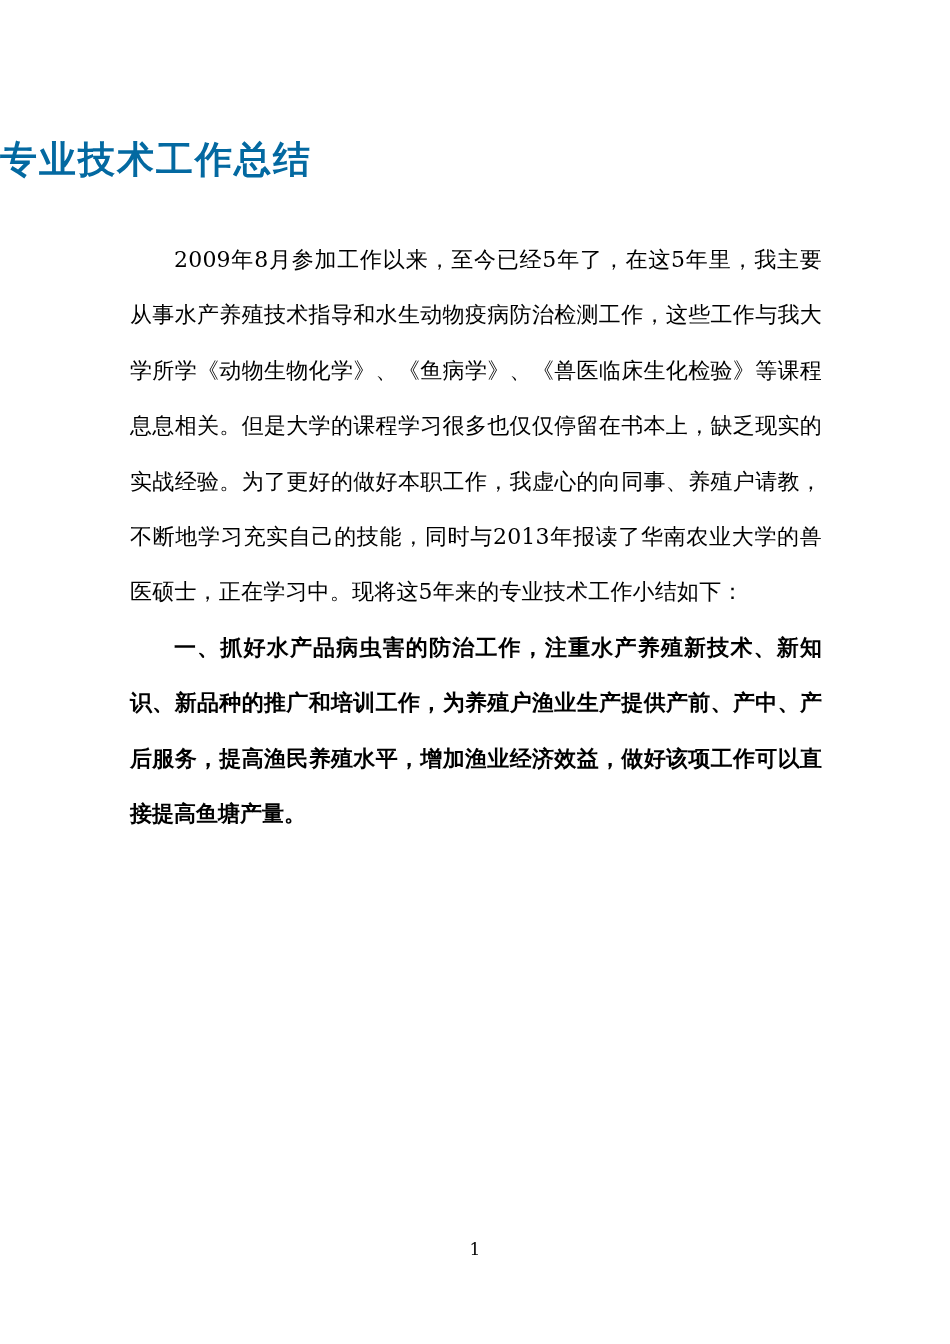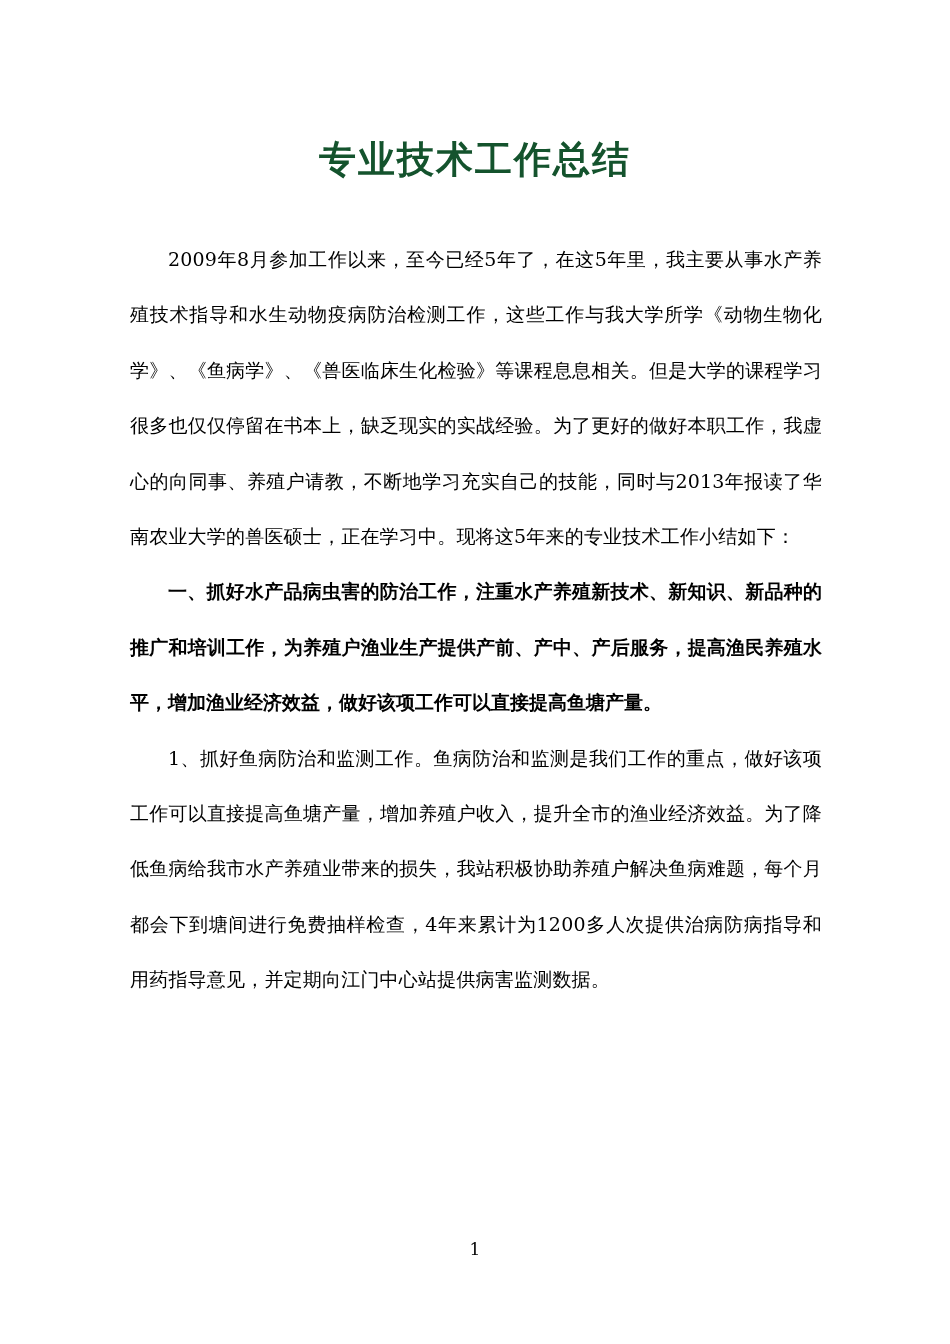--- a/index.html
+++ b/index.html
@@ -20,41 +20,41 @@
     font-family: "DejaVu Serif", "Liberation Serif", serif;
     color: #000000;
   }
 
   
   .doc-title {
     position: absolute;
     top: 108px;
     left: 0;
     width: 950px;
-    text-align: center;
+    text-align: left;
     font-family: "DejaVu Serif", "Liberation Serif", serif;
     font-size: 37px;
     font-weight: 700;
     letter-spacing: 2px;
     line-height: 52px;
-    color: #14532d;
+    color: #0369a1;
     white-space: nowrap;
   }
 
   
   .doc-body {
     position: absolute;
     top: 232px;
     left: 130px;
     width: 692px;
   }
 
   .para {
     margin: 0 0 0 0;
-    font-size: 19px;
+    font-size: 22px;
     line-height: 55.4px;
     text-align: justify;
     text-justify: inter-ideograph;
     text-indent: 2em;
     letter-spacing: 0.2px;
     color: #000000;
     font-family: "DejaVu Serif", "Liberation Serif", serif;
   }
 
   .para.bold {
@@ -81,19 +81,18 @@
 <div class="page">
 
   <h1 class="doc-title">专业技术工作总结</h1>
 
   <div class="doc-body">
 
     <p class="para">2009年8月参加工作以来，至今已经5年了，在这5年里，我主要从事水产养殖技术指导和水生动物疫病防治检测工作，这些工作与我大学所学《动物生物化学》、《鱼病学》、《兽医临床生化检验》等课程息息相关。但是大学的课程学习很多也仅仅停留在书本上，缺乏现实的实战经验。为了更好的做好本职工作，我虚心的向同事、养殖户请教，不断地学习充实自己的技能，同时与2013年报读了华南农业大学的兽医硕士，正在学习中。现将这5年来的专业技术工作小结如下：</p>
 
     <p class="para bold">一、抓好水产品病虫害的防治工作，注重水产养殖新技术、新知识、新品种的推广和培训工作，为养殖户渔业生产提供产前、产中、产后服务，提高渔民养殖水平，增加渔业经济效益，做好该项工作可以直接提高鱼塘产量。</p>
 
-    <p class="para">1、抓好鱼病防治和监测工作。鱼病防治和监测是我们工作的重点，做好该项工作可以直接提高鱼塘产量，增加养殖户收入，提升全市的渔业经济效益。为了降低鱼病给我市水产养殖业带来的损失，我站积极协助养殖户解决鱼病难题，每个月都会下到塘间进行免费抽样检查，4年来累计为1200多人次提供治病防病指导和用药指导意见，并定期向江门中心站提供病害监测数据。</p>
 
   </div>
 
   <div class="page-number">1</div>
 
 </div>
 
 </body></html>

